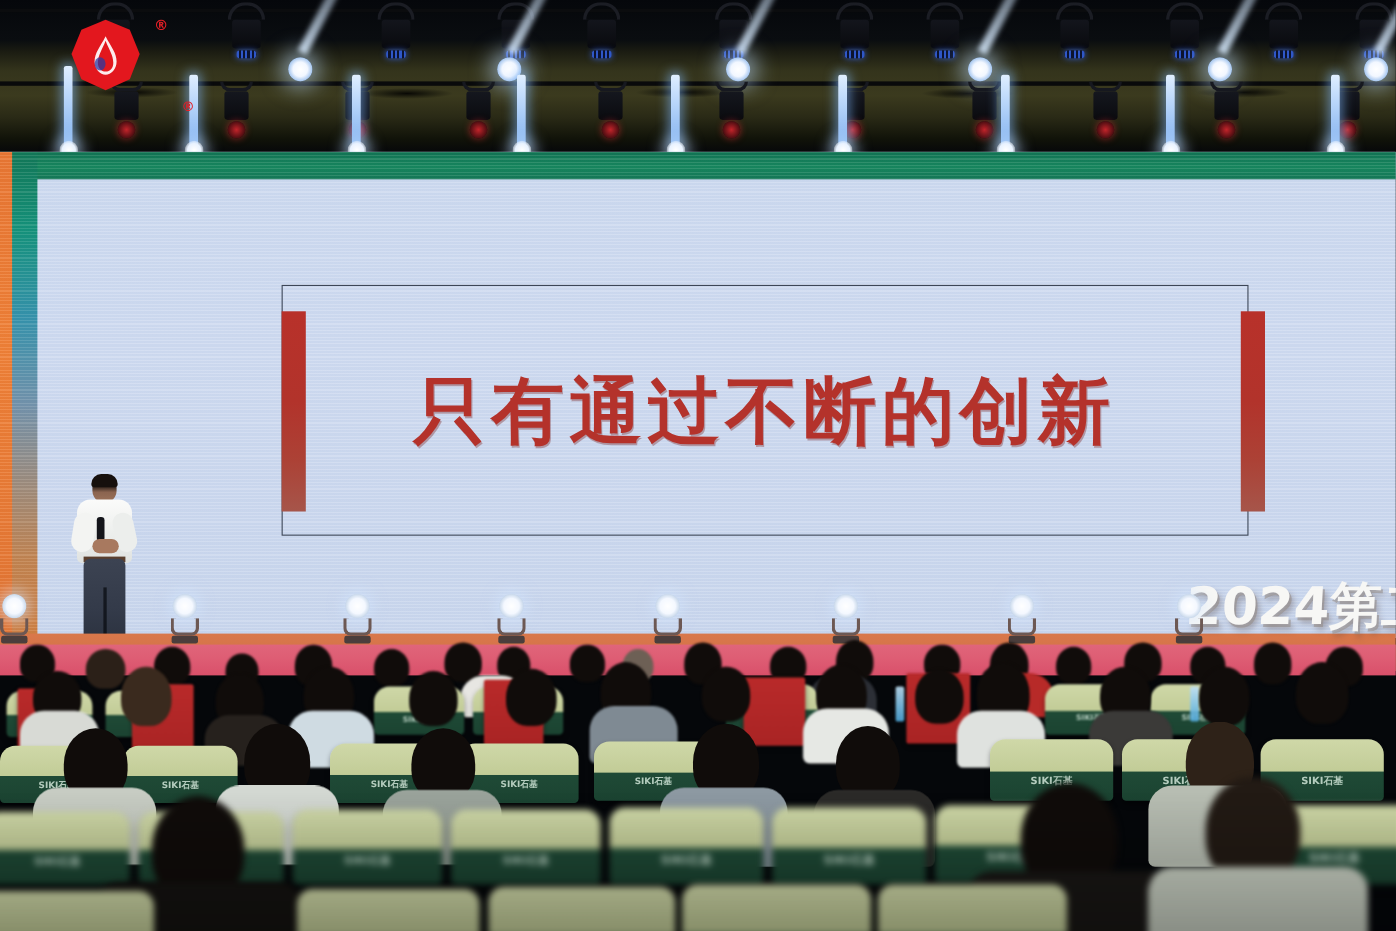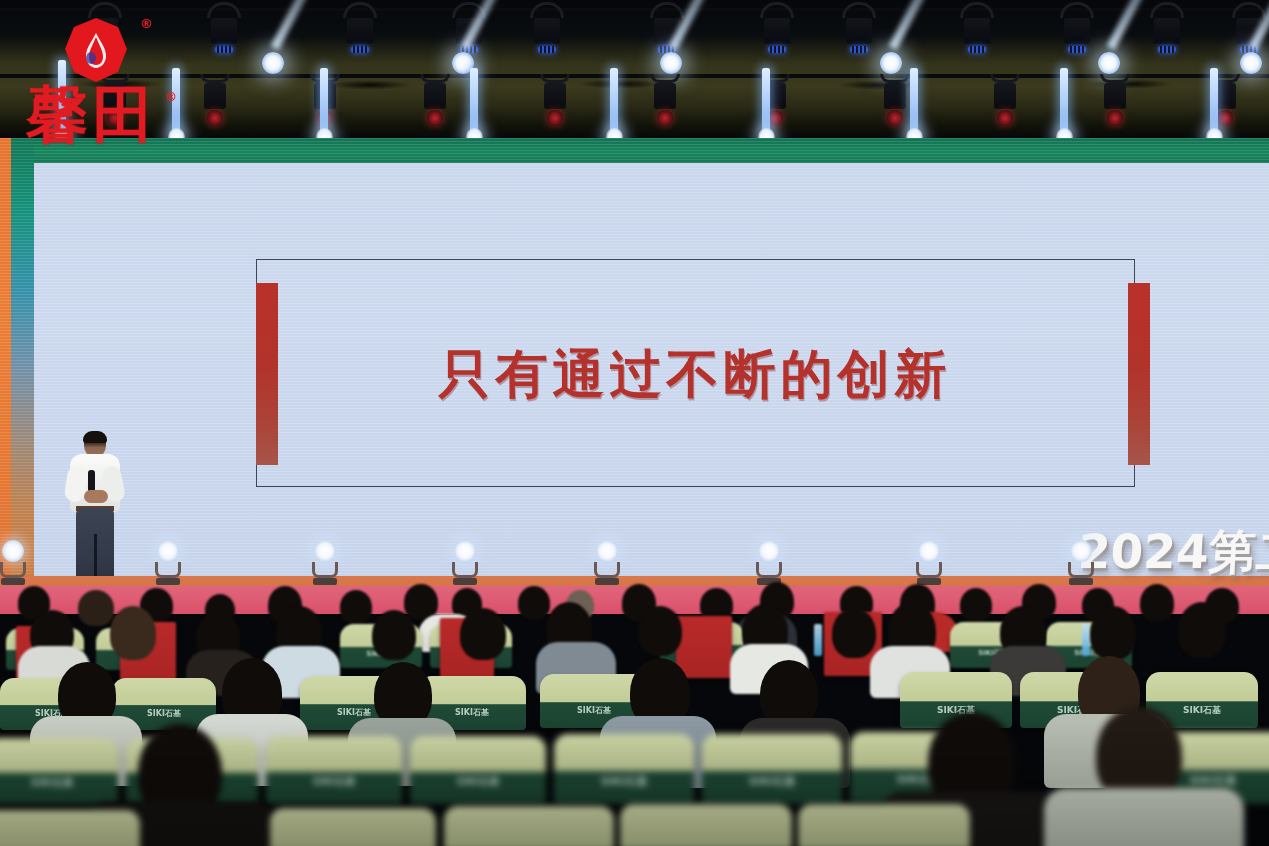--- a/index.html
+++ b/index.html
@@ -126,21 +126,21 @@
   }
   .redbar.left{left:256px;top:283px;height:182px;}
   .redbar.right{left:1128px;top:283px;height:182px;}
 
   .slide-text{
     position:absolute;left:300px;top:274px;width:790px;height:200px;
     display:flex;flex-direction:column;justify-content:center;align-items:center;gap:16px;
   }
   .slide-line{
     font-family:"DejaVu Sans","Liberation Sans",sans-serif;
-    font-weight:bold;font-size:52px;line-height:1;
+    font-weight:bold;font-size:66px;line-height:1;
     color:#b4322b;letter-spacing:5px;white-space:nowrap;
     text-shadow:1px 2px 0 rgba(120,30,25,.35);
   }
 
   
   .watermark{position:absolute;left:10px;top:4px;width:180px;height:190px;}
   .wm-emblem{position:absolute;left:50px;top:12px;width:72px;height:72px;}
   .wm-reg{
     position:absolute;left:130px;top:12px;color:#e31f26;font-size:13px;font-weight:bold;
   }
@@ -427,21 +427,20 @@
   <div class="watermark">
     <div class="wm-emblem">
       <svg width="72" height="72" viewBox="0 0 72 72">
         <polygon points="36,2 58,11 67,33 58,56 36,66 14,56 5,33 14,11" fill="#e3171e"></polygon>
         <path d="M36 17 C31 27 26 32 26 40 C26 47 31 52 36 52 C41 52 46 47 46 40 C46 32 41 27 36 17Z" fill="#ffffff" opacity="0.92"></path>
         <path d="M36 21 C33 29 29 34 29 41 C29 46 32 49 36 49 C40 49 43 46 43 41 C43 34 39 29 36 21Z" fill="#e3171e"></path>
         <ellipse cx="31" cy="42" rx="5" ry="6" fill="#2b3aa0" opacity="0.75"></ellipse>
       </svg>
     </div>
     <div class="wm-reg">®</div>
-    <div class="wm-name">馨田</div>
     <div class="wm-reg2">®</div>
   </div>
 
   <div class="speaker">
     <div class="sp-head"></div>
     <div class="sp-hair"></div>
     <div class="sp-body"></div>
     <div class="sp-armL"></div>
     <div class="sp-armR"></div>
     <div class="sp-mic"></div>

